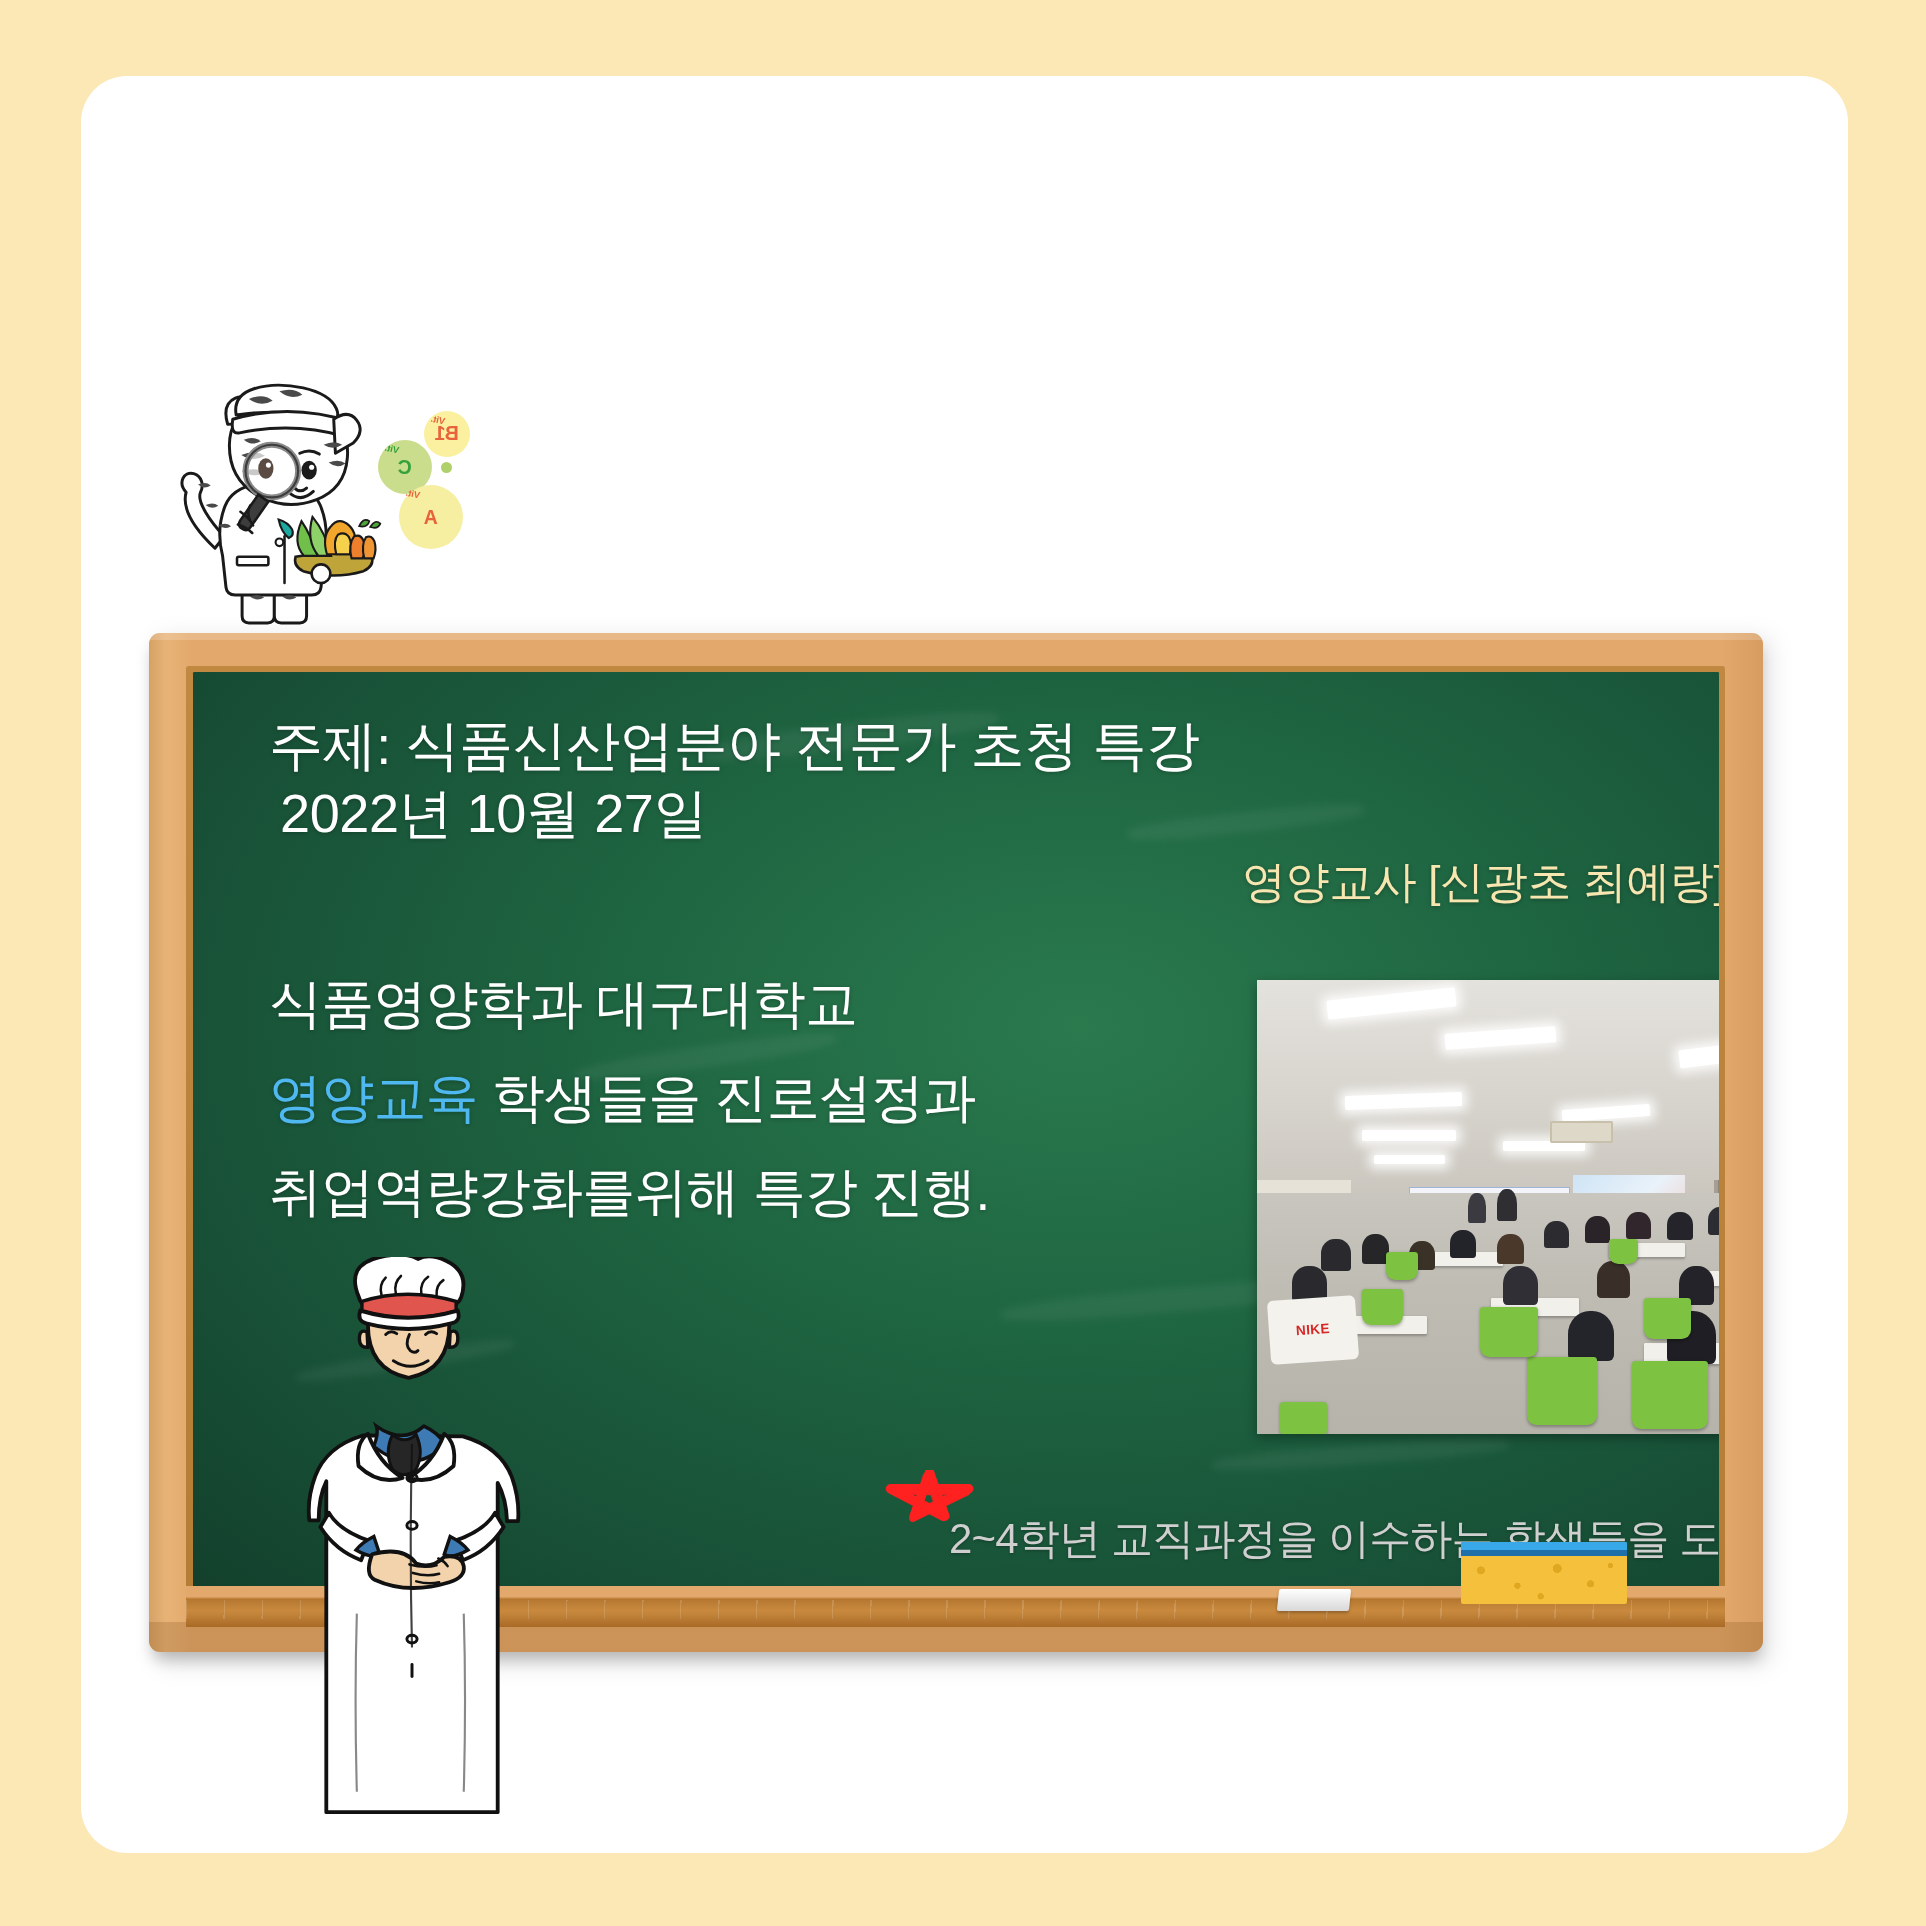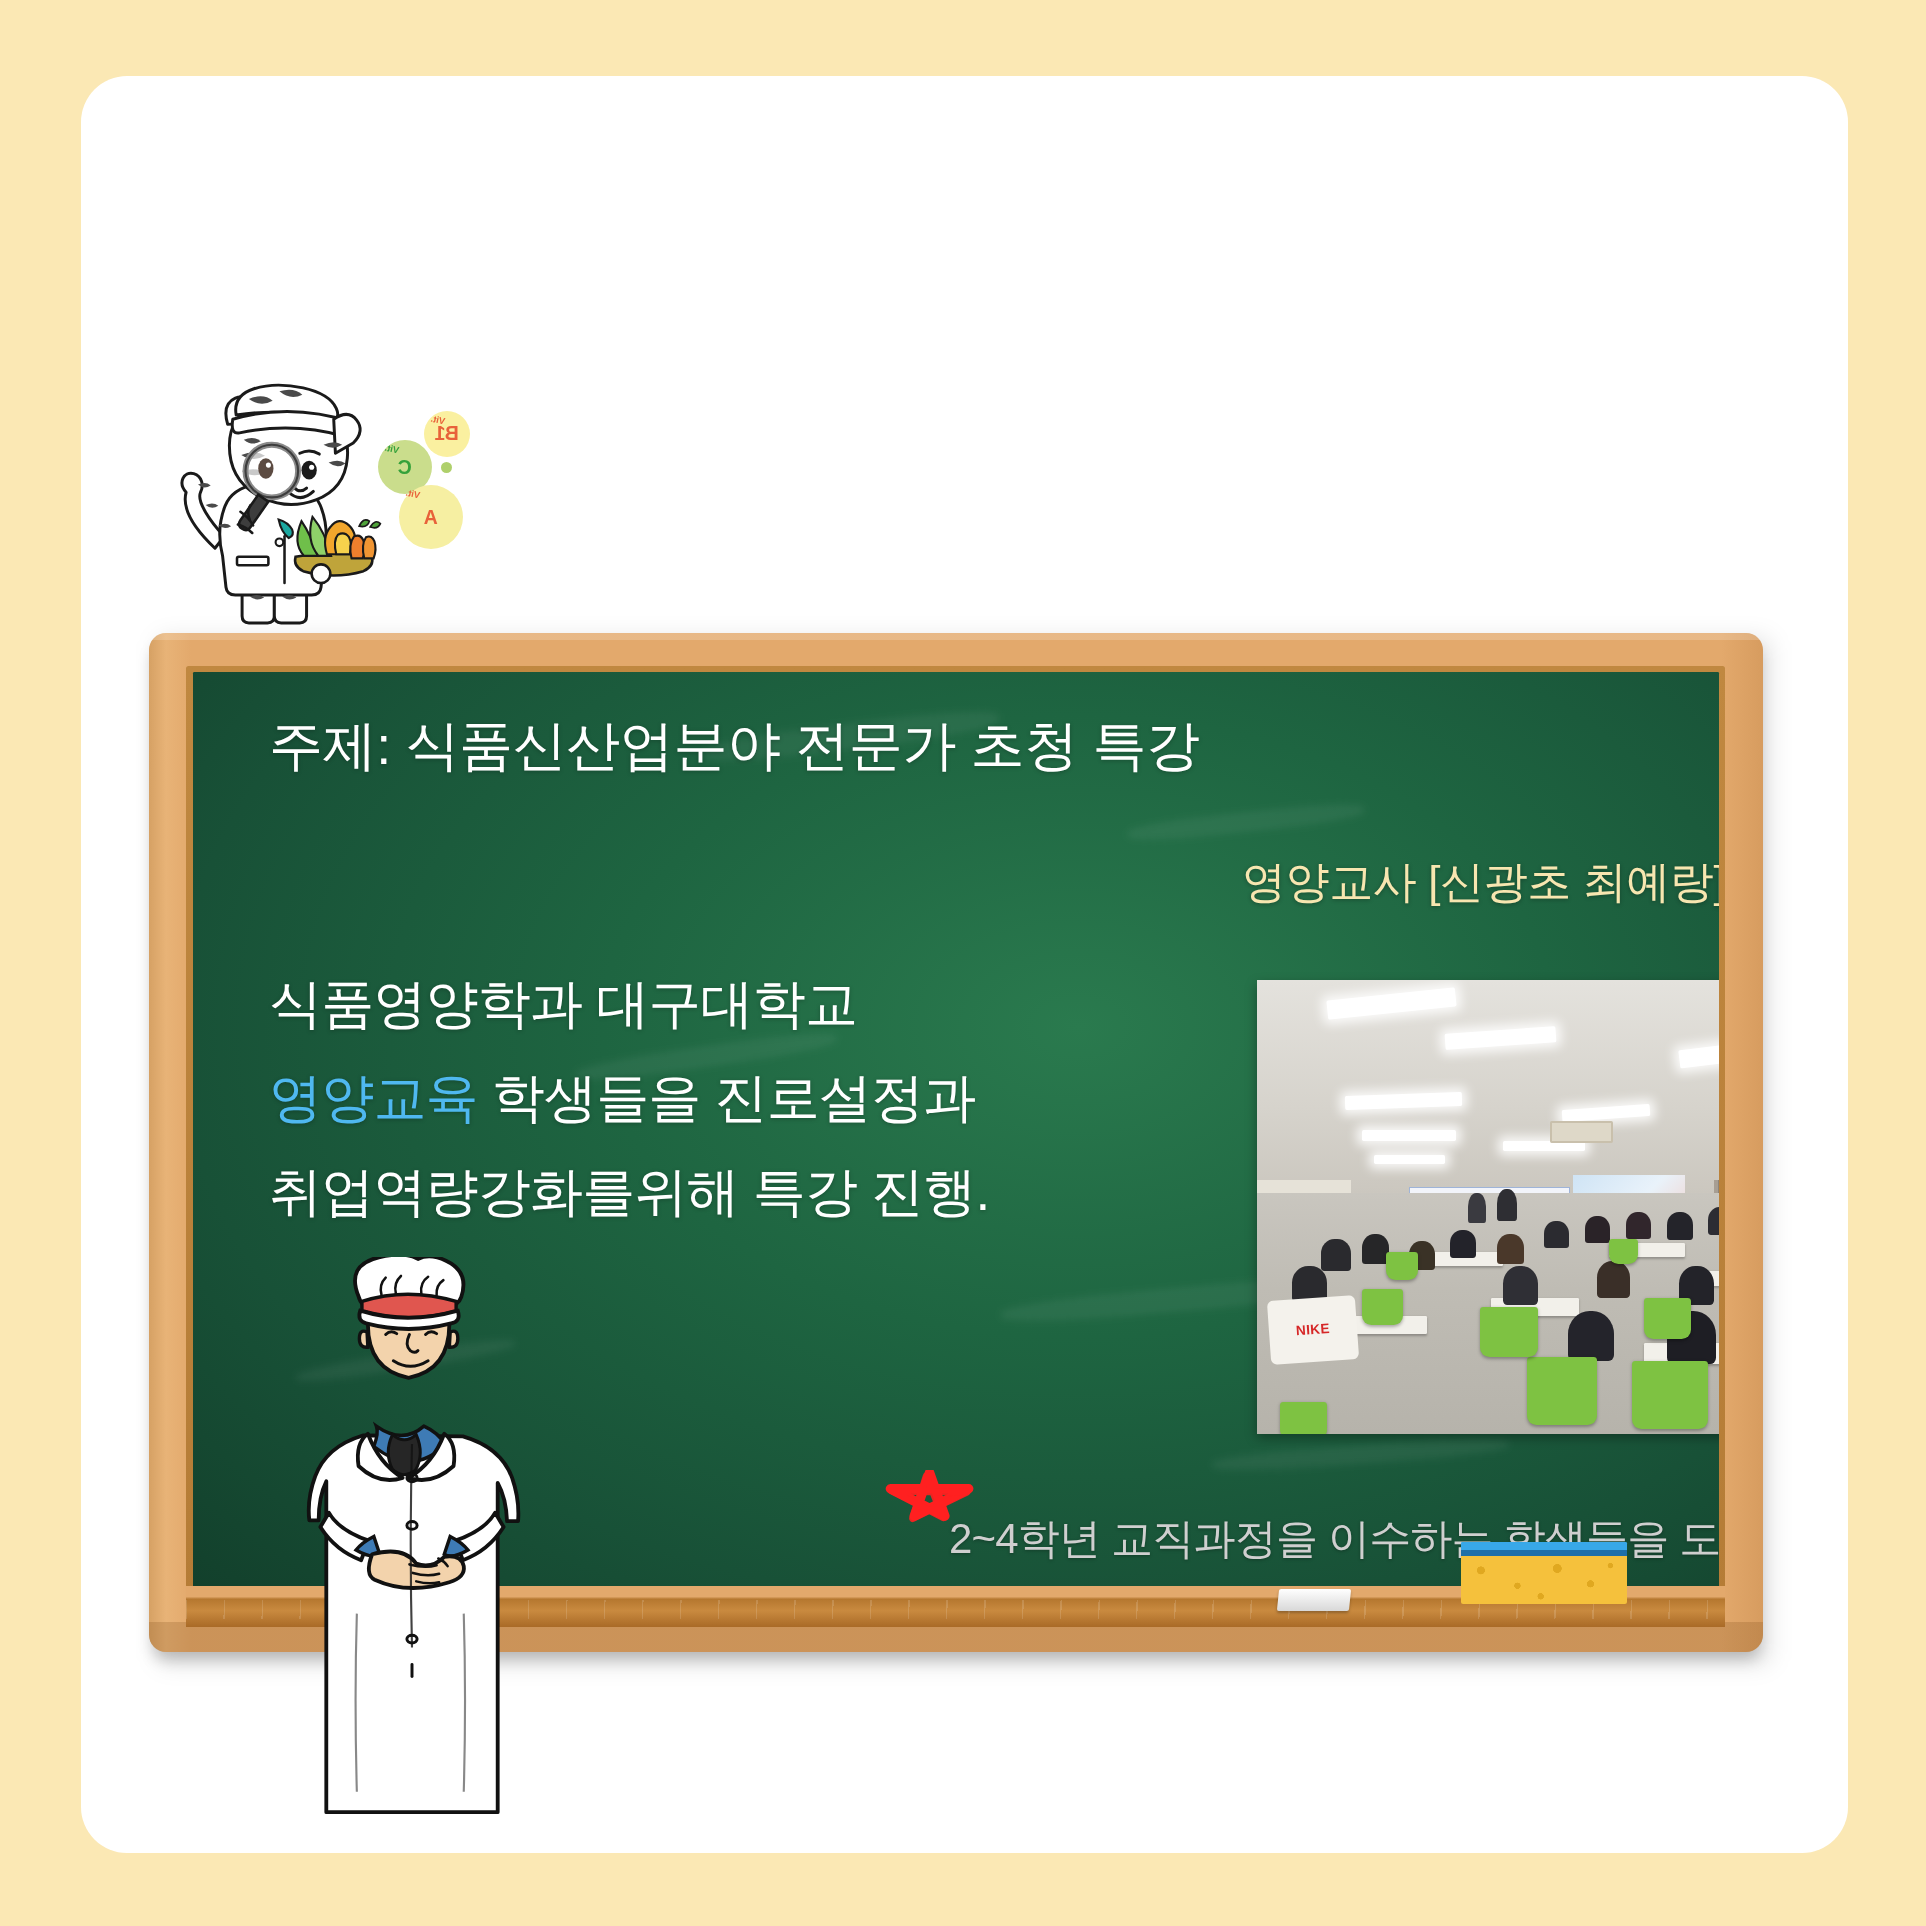--- a/index.html
+++ b/index.html
@@ -50,21 +50,21 @@
   .bub3{left:25px;top:77px;width:64px;height:64px;background:#F6EFA2;color:#E8623A;}
   .bubdot{position:absolute;left:67px;top:54px;width:11px;height:11px;border-radius:50%;background:#AFD06B;}
 
   
   .board-shadow{
     position:absolute;left:157px;top:637px;width:1614px;height:1028px;
     border-radius:11px;background:rgba(0,0,0,.10);filter:blur(11px);
   }
   .board-frame{
     position:absolute;left:149px;top:633px;width:1614px;height:1019px;
-    border-radius:17px;
+    border-radius:11px;
     background:
       linear-gradient(90deg,#D6A164 0px,#E8B377 17px,#E3A96C 42px,#E3A96C calc(100% - 42px),#D79C5F 100%),
       #E3A96C;
     box-shadow:0 11px 14.4px -4.2px rgba(0,0,0,.22);
     overflow:hidden;
   }
   .frame-grain{position:absolute;inset:0;
     background:
       linear-gradient(180deg,rgba(255,255,255,.18) 0 6.8px,transparent 6.8px 100%),
       linear-gradient(0deg,rgba(120,70,20,.22) 0 30px,transparent 30px 100%);
@@ -263,20 +263,21 @@
 
     <div class="board">
       <div class="chalk-smudge" style="left:510px;top:51px;width:297px;height:25.5px;transform:rotate(-7deg);"></div>
       <div class="chalk-smudge" style="left:934px;top:140px;width:238px;height:19.5px;transform:rotate(-6deg);"></div>
       <div class="chalk-smudge" style="left:382px;top:374px;width:263px;height:21px;transform:rotate(-8deg);"></div>
       <div class="chalk-smudge" style="left:807px;top:616px;width:348px;height:24px;transform:rotate(-5deg);"></div>
       <div class="chalk-smudge" style="left:102px;top:680px;width:221px;height:17px;transform:rotate(-9deg);"></div>
       <div class="chalk-smudge" style="left:1019px;top:773px;width:297px;height:18.7px;transform:rotate(-4deg);"></div>
 
       <div class="bt subject">주제: 식품신산업분야 전문가 초청 특강</div>
+      <div class="bt datetxt">2022년 10월 27일</div>
 
       <div class="bt teacher">영양교사 [신광초 최예랑]</div>
 
       <div class="body-lines">
         <div class="bline">식품영양학과 대구대학교</div>
         <div class="bline"><span class="hl">영양교육</span><span> 학생들을 진로설정과</span></div>
         <div class="bline">취업역량강화를위해 특강 진행.</div>
       </div>
 
       <svg class="redstar" viewBox="0 0 230 230">

